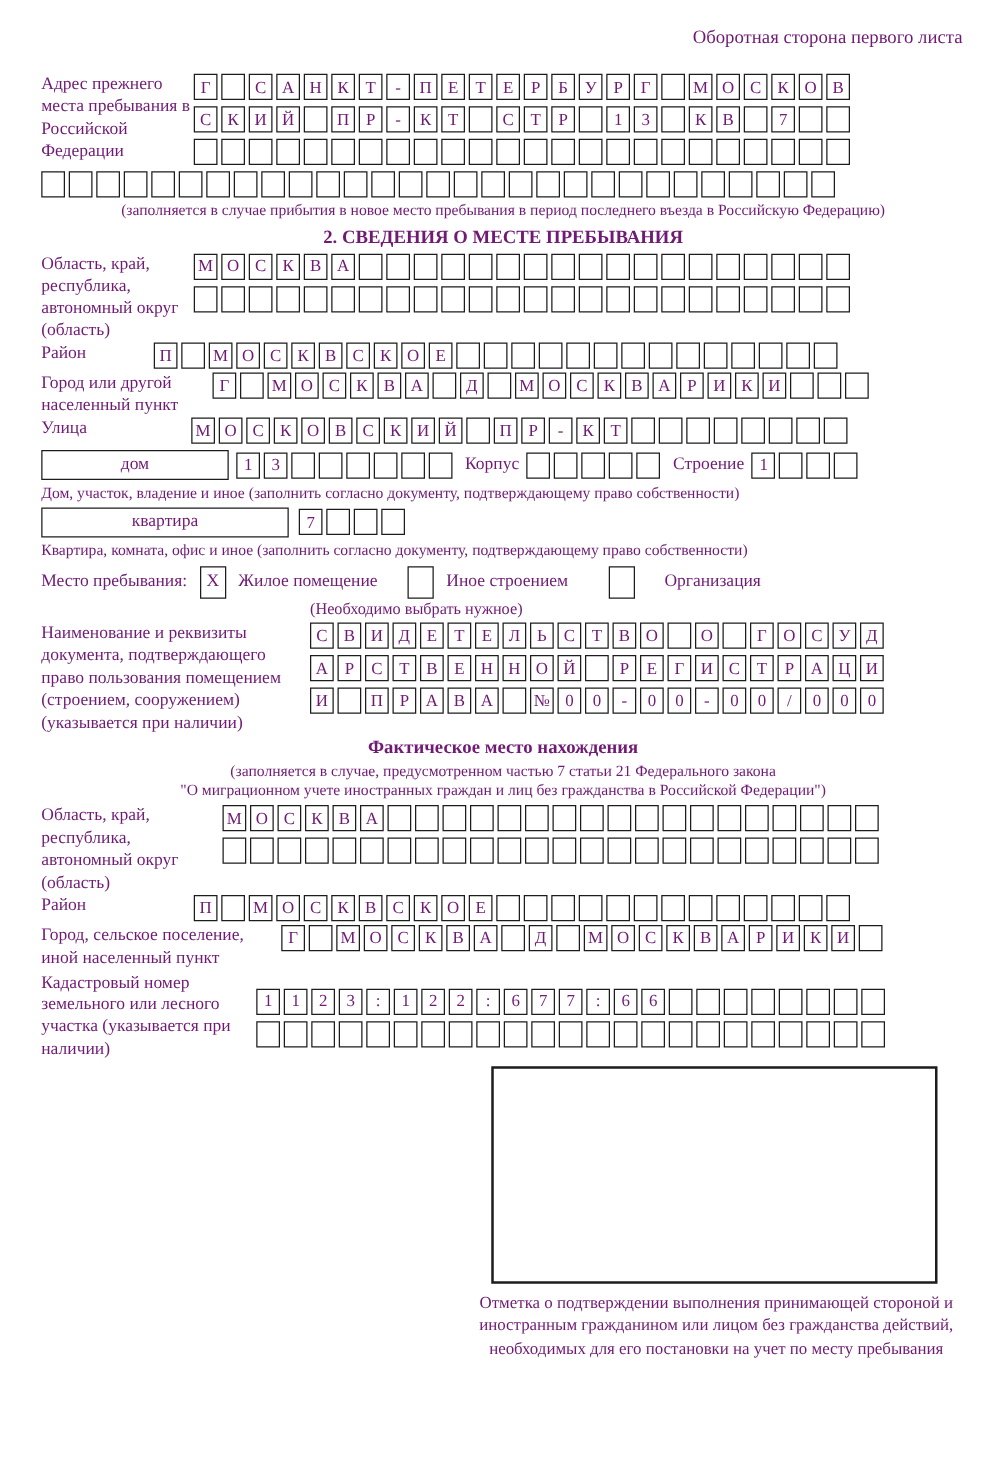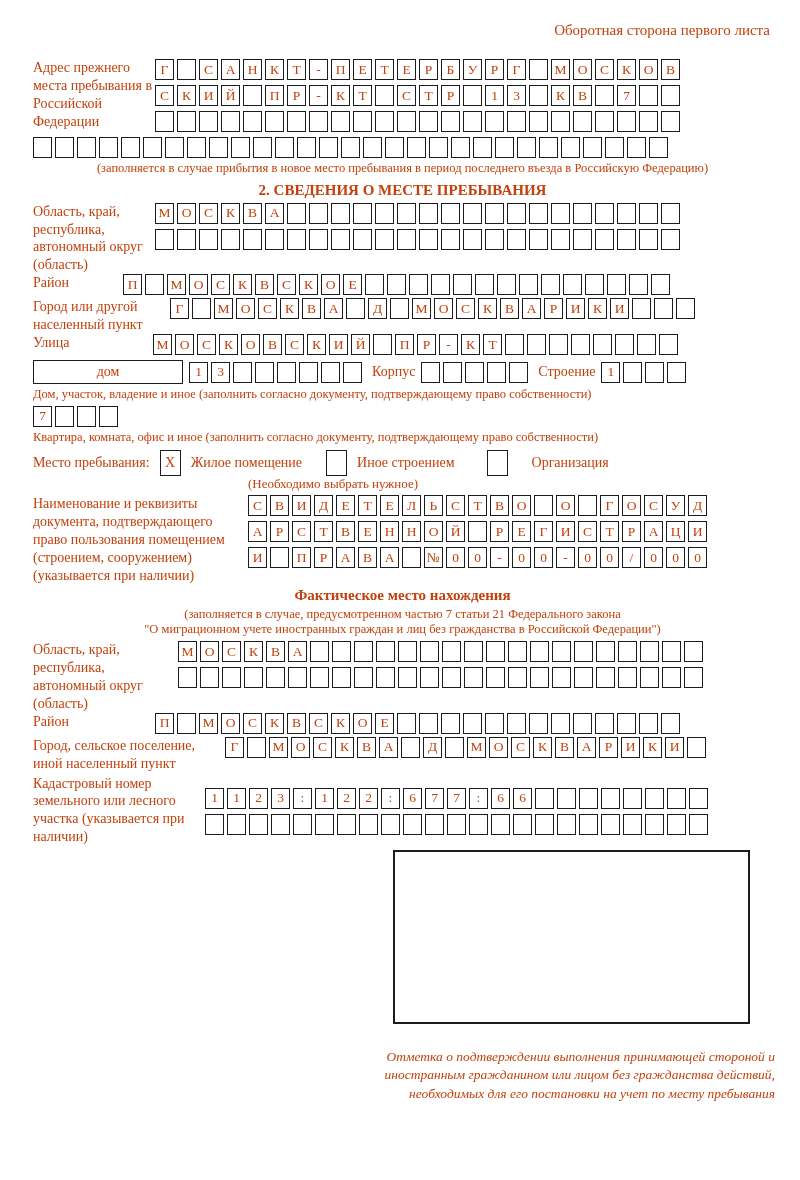--- a/index.html
+++ b/index.html
@@ -1,18 +1,18 @@
 <!DOCTYPE html>
 <html><head>
 <meta charset="utf-8">
 <style>
   * { box-sizing: border-box; margin: 0; padding: 0; }
   html, body { background: #ffffff; }
   .page {
-    width: 800px; height: 1180px; background: #ffffff; color: #c2410c;
+    width: 800px; height: 1180px; background: #ffffff; color: #701a75;
     font-family: "Liberation Serif", "DejaVu Serif", serif;
     padding: 0 28px 0 33px; overflow: hidden; position: relative;
   }
   .header-note { text-align: right; font-size: 15px; padding-top: 22px; padding-right: 2px; }
   .flexrow { display: flex; align-items: flex-start; }
   .label { font-size: 14px; line-height: 1.28; flex: 0 0 auto; }
   .rows { display: flex; flex-direction: column; gap: 5px; }
   .cellrow { display: flex; gap: 3px; flex: 0 0 auto; }
   .cell {
     width: 19px; height: 21px; border: 1.5px solid #1c1c1c; flex: 0 0 auto;
@@ -27,21 +27,21 @@
     justify-content: center; font-size: 14px; flex: 0 0 auto;
   }
   .inline-label { font-size: 14px; line-height: 24px; flex: 0 0 auto; }
   .checkbox {
     width: 21px; height: 26px; border: 1.5px solid #1c1c1c; flex: 0 0 auto;
     display: flex; align-items: center; justify-content: center; font-size: 14px;
   }
   .mesto-row { display: flex; align-items: center; gap: 10px; margin-top: 5px; }
   .mesto-row .opt-label { font-size: 14px; }
   .stampbox { border: 2px solid #1c1c1c; width: 357px; height: 174px; margin-left: 360px; margin-top: 4px; }
-  .stamp-caption { width: 404px; margin-left: 338px; margin-top: 24px; font-size: 13.5px; text-align: right; line-height: 1.35; font-style: italic; }
+  .stamp-caption { width: 404px; margin-left: 338px; margin-top: 6px; font-size: 13.5px; text-align: center; line-height: 1.35; }
   .w122 { width: 122px; } .w90 { width: 90px; } .w137 { width: 137px; } .w120 { width: 120px; }
   .w215 { width: 215px; } .w145 { width: 145px; } .w192 { width: 192px; } .w172 { width: 172px; }
   .mt2 { margin-top: 2px; } .mt3 { margin-top: 3px; } .mt4 { margin-top: 3px; } .mt5 { margin-top: 5px; }
   .note-inline { font-size: 13px; margin-left: 215px; }
 </style>
 </head>
 <body>
 
 <div class="page">
 
@@ -338,20 +338,21 @@
     <div class="cellrow">
         <span class="cell">1</span>
         <span class="cell"></span>
         <span class="cell"></span>
         <span class="cell"></span>
       </div>
   </div>
   <div class="caption-left mt3">Дом, участок, владение и иное (заполнить согласно документу, подтверждающему право собственности)</div>
 
   <div class="flexrow mt3" style="align-items:center; gap:8px;">
+    <div class="widebox" style="width:198px;">квартира</div>
     <div class="cellrow">
         <span class="cell">7</span>
         <span class="cell"></span>
         <span class="cell"></span>
         <span class="cell"></span>
       </div>
   </div>
   <div class="caption-left mt3">Квартира, комната, офис и иное (заполнить согласно документу, подтверждающему право собственности)</div>
 
   <div class="mesto-row">

